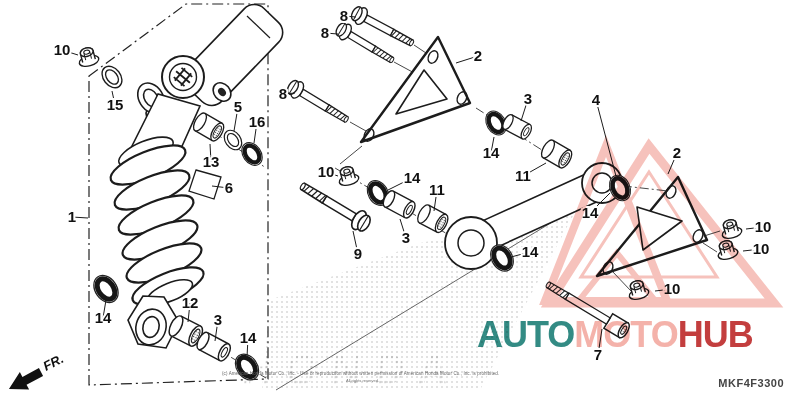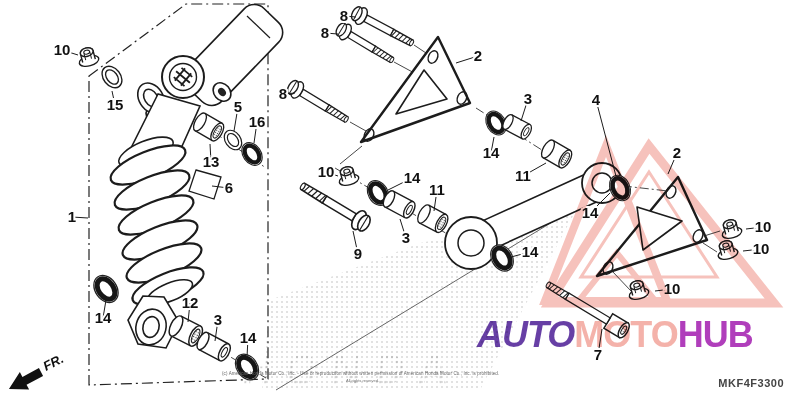--- a/index.html
+++ b/index.html
@@ -5,21 +5,21 @@
   html,body{margin:0;padding:0;background:#fff;}
   .stage{position:relative;width:800px;height:400px;background:#fff;overflow:hidden;
          font-family:"Liberation Sans",sans-serif;}
   svg text{font-family:"Liberation Sans",sans-serif;}
   .art{position:absolute;left:0;top:0;}
   
   .wm-tris{position:absolute;left:0;top:0;mix-blend-mode:multiply;opacity:.52;pointer-events:none;}
   .wm-text{position:absolute;left:477px;top:314px;font-size:36px;font-weight:800;
            letter-spacing:-1px;white-space:nowrap;mix-blend-mode:multiply;opacity:.85;
            pointer-events:none;}
-  .wm-auto{color:#4c1d95;font-style:italic;} .wm-moto{color:#f2a49b;text-align:center;} .wm-hub{color:#a21caf;}
+  .wm-auto{color:#0f766e;} .wm-moto{color:#f2a49b;text-align:center;} .wm-hub{color:#b91c1c;}
   .part-code{position:absolute;right:16px;top:377px;font-size:11px;font-weight:bold;
              color:#444;letter-spacing:.5px;}
   .copy1{position:absolute;left:222px;top:371px;width:370px;font-size:4.5px;color:#666;
          letter-spacing:.1px;}
   .copy2{position:absolute;left:346px;top:377.5px;width:200px;font-size:4px;color:#777;}
 </style>
 </head>
 <body>
 
 <div class="stage">

